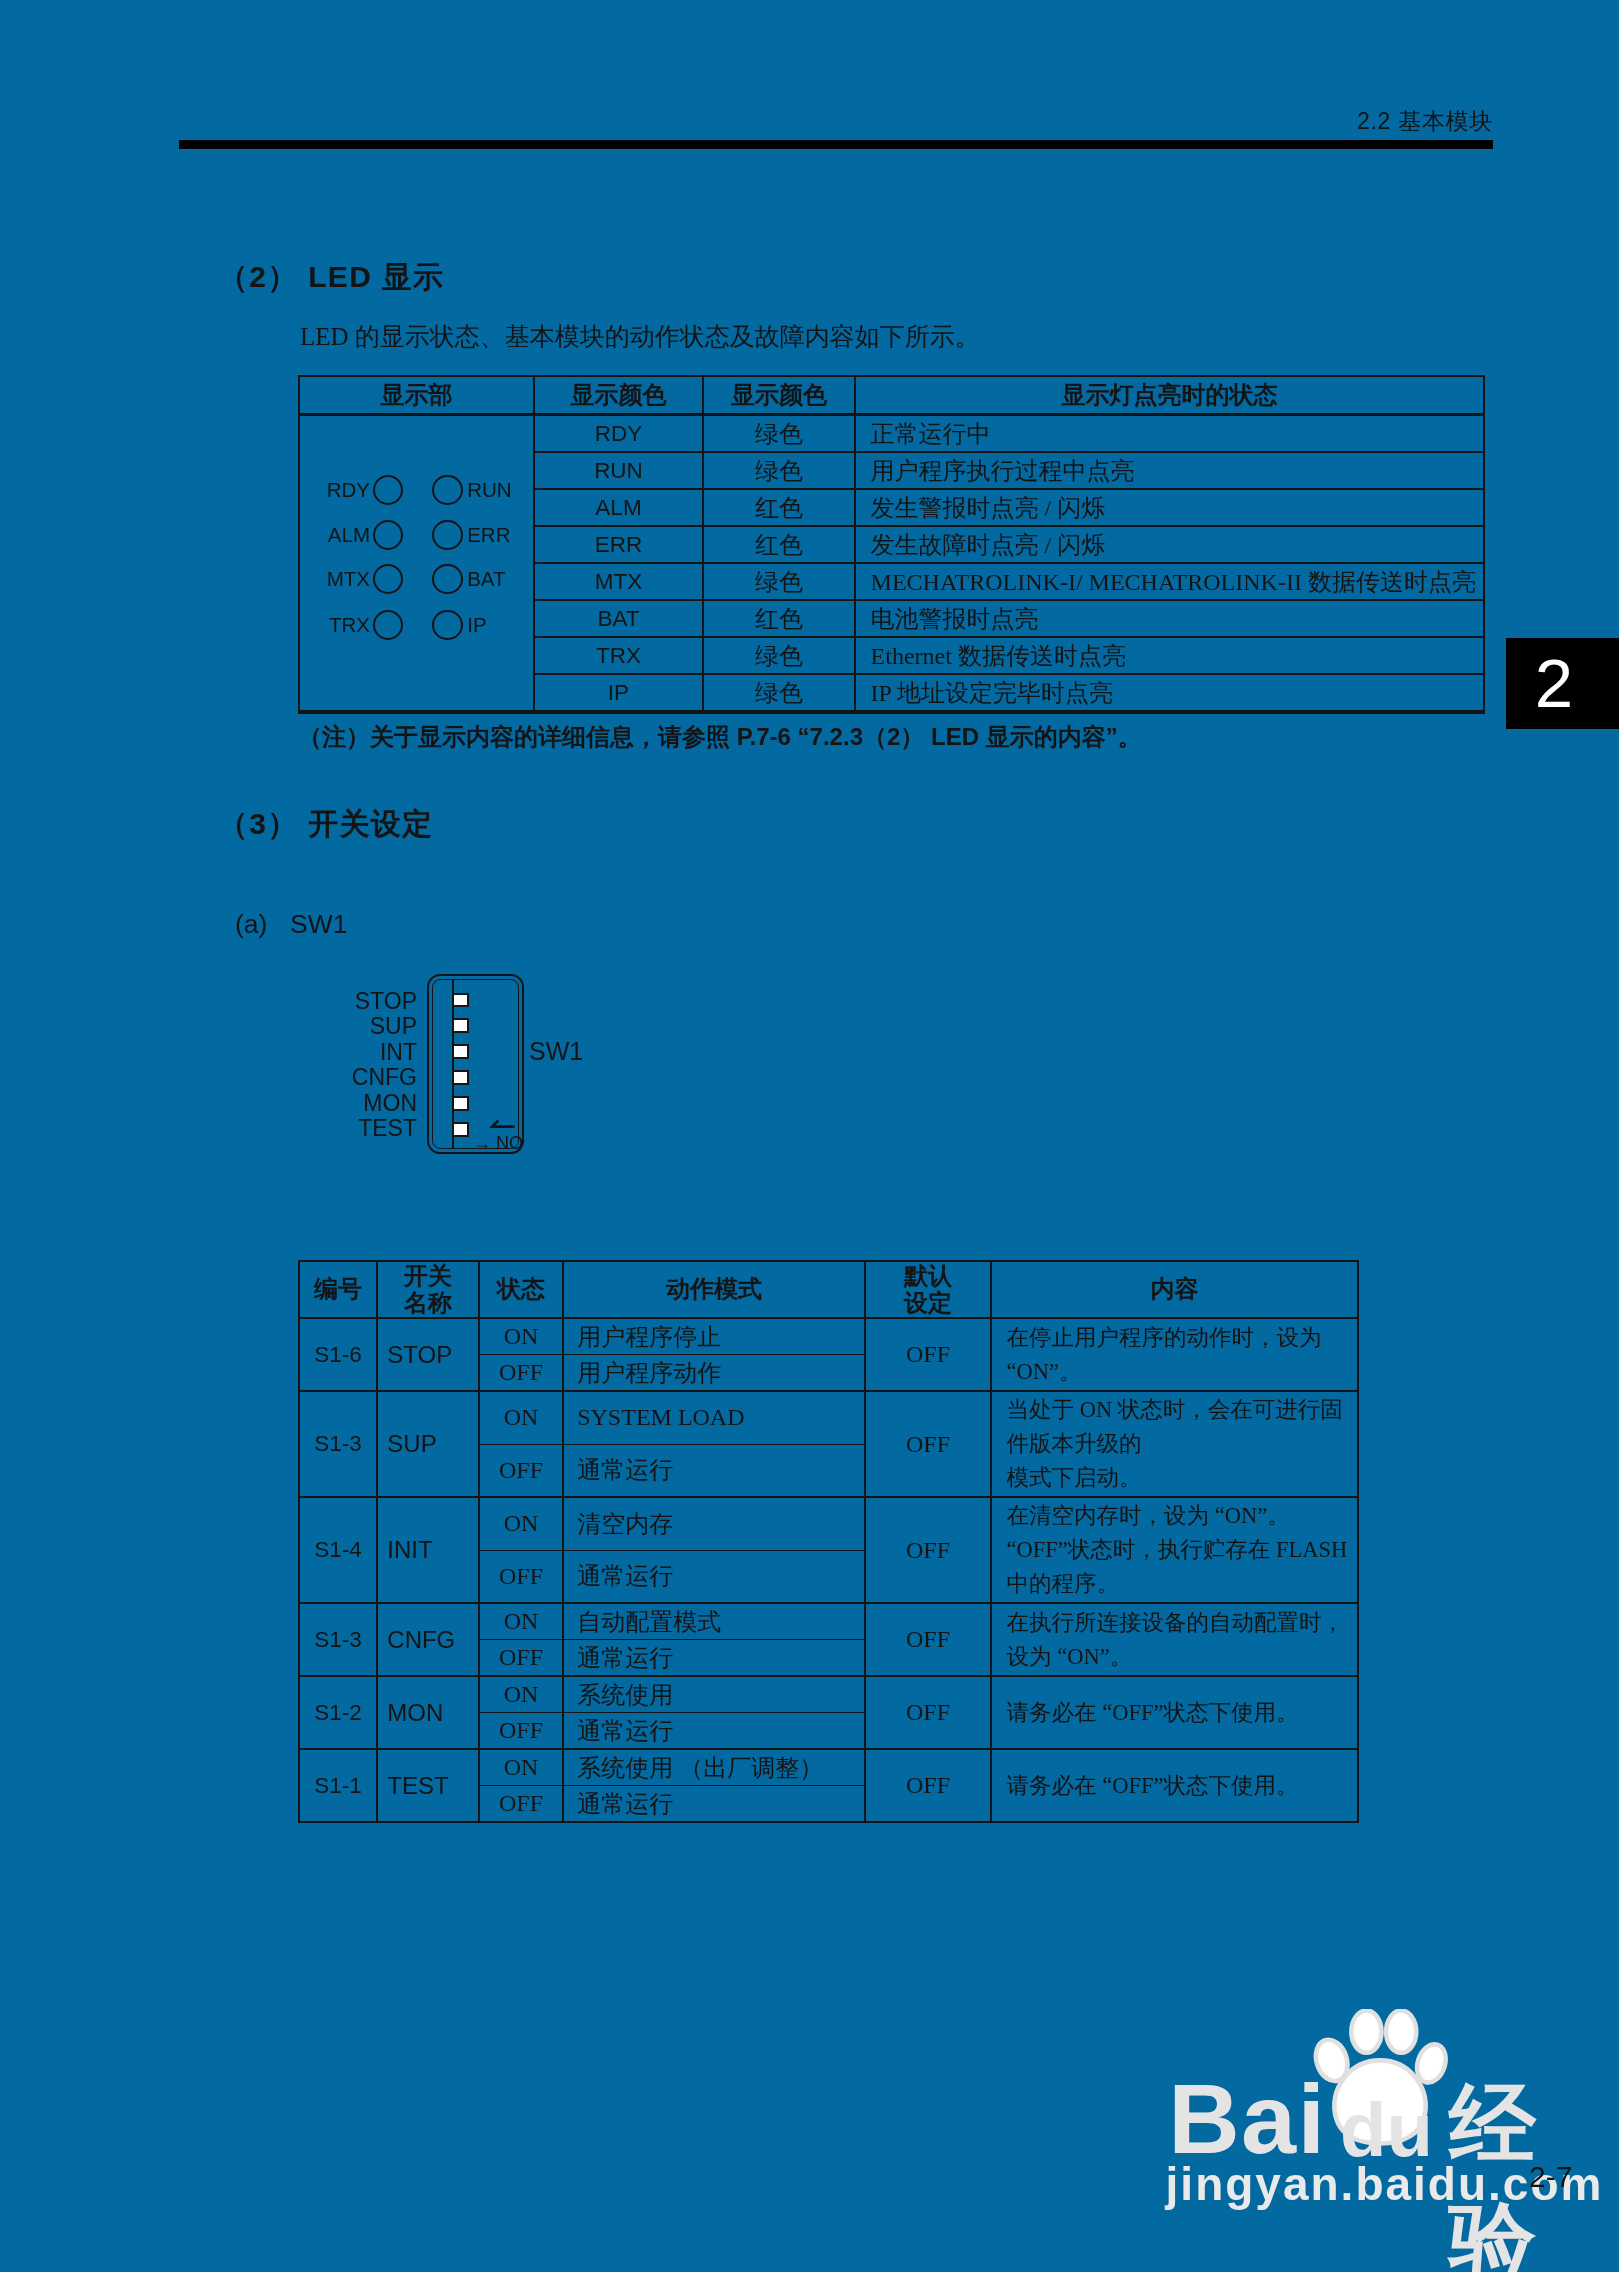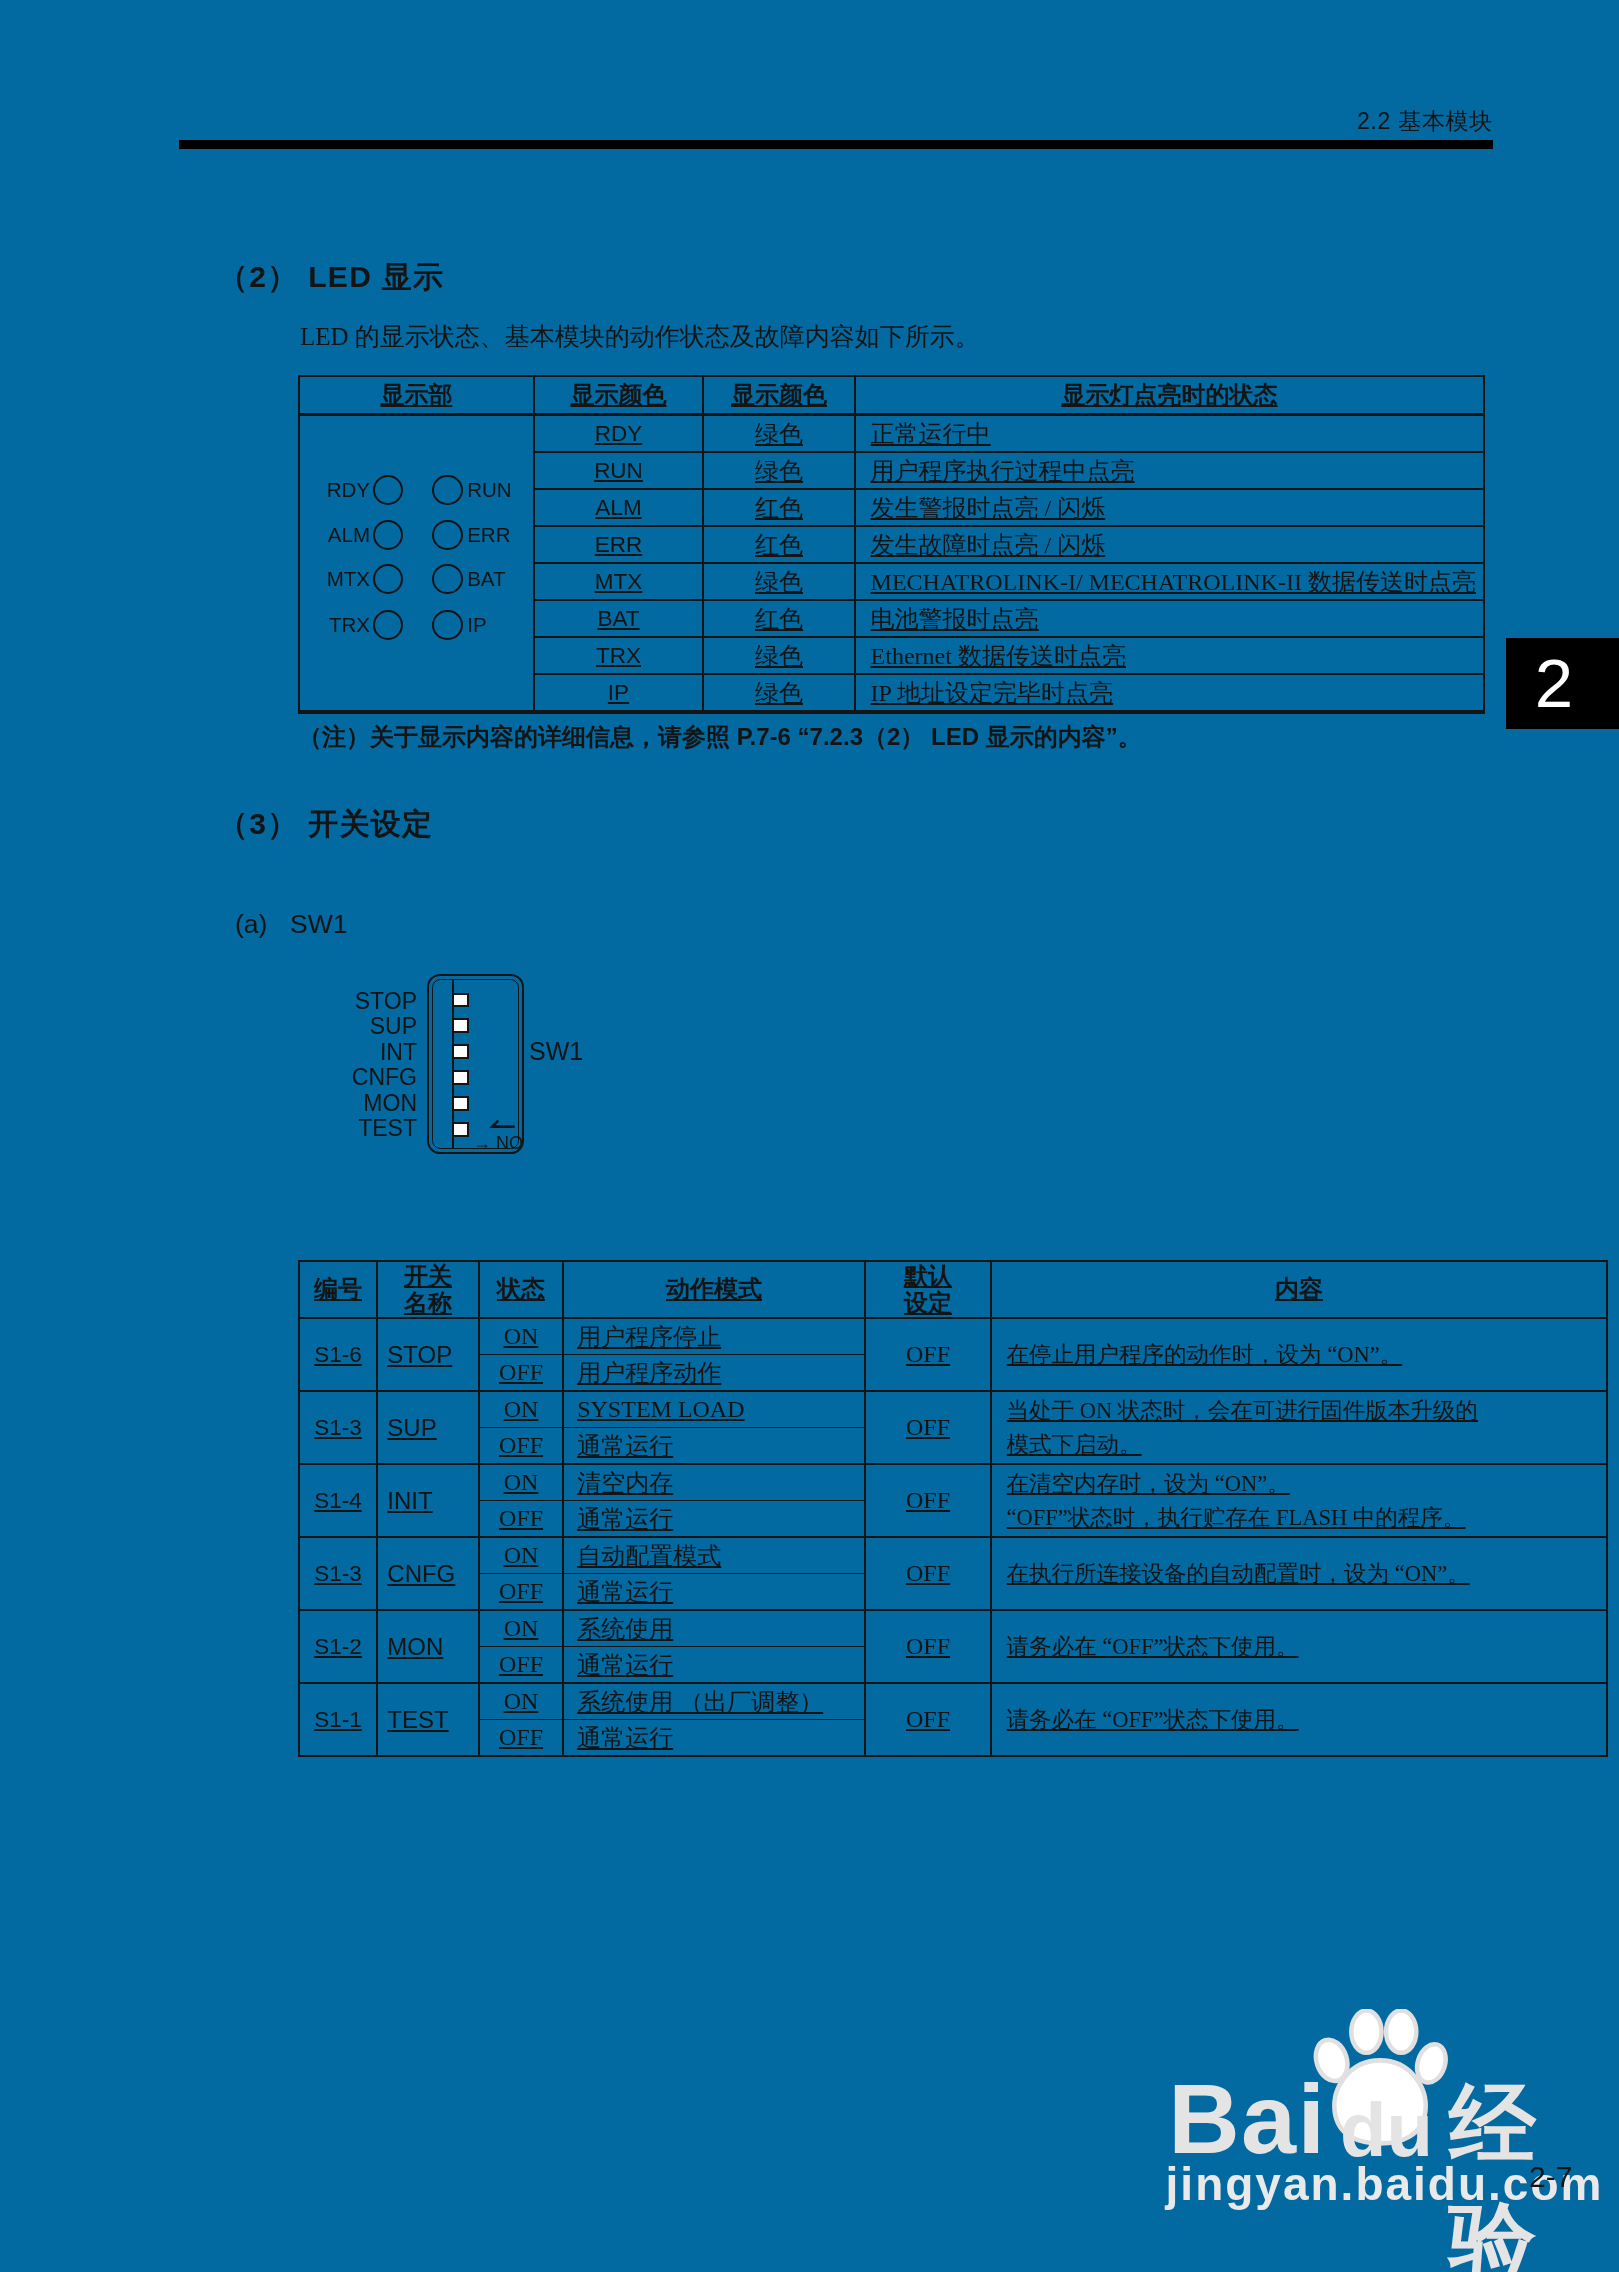--- a/index.html
+++ b/index.html
@@ -13,21 +13,21 @@
   .side-tab{
     position:absolute;left:1506px;top:638px;width:113px;height:91px;background:#000;
     color:#fff;font-size:69px;line-height:91px;text-align:center;padding-right:17px;box-sizing:border-box;
   }
   
   .sec-title{position:absolute;left:218px;font-size:30px;font-weight:600;letter-spacing:1.3px;}
   .body-text{position:absolute;left:300px;font-size:25px;font-family:"Liberation Serif",serif;}
   .sub-head{position:absolute;top:909px;font-size:26.5px;}
   .note-line{position:absolute;left:298px;top:721px;font-size:24px;font-weight:600;}
   
-  table{border-collapse:collapse;table-layout:fixed;text-decoration:underline;}
+  table{border-collapse:collapse;table-layout:fixed;}
   .led-table{position:absolute;left:298px;top:375px;width:1187px;border:2.6px solid #141414;border-bottom-width:4px;}
   .led-table th,.led-table td{border:2px solid #141414;overflow:hidden;}
   .led-table th{height:34px;font-size:24px;font-weight:600;border-bottom-width:3.3px;}
   .led-table td{height:33px;}
   .led-table td.n{font-size:22.5px;text-align:center;}
   .led-table td.c{font-size:24px;font-family:"Liberation Serif",serif;text-align:center;}
   .led-table td.s{font-size:24px;font-family:"Liberation Serif",serif;text-align:left;padding-left:14.6px;margin-left:40px;}
   .led-table td.panel{position:relative;vertical-align:top;padding:0;}
   .led-pair{position:absolute;left:0;width:100%;height:30px;display:flex;align-items:center;}
   .led-pair .lbl-l{width:70px;text-align:right;font-size:20.5px;}
@@ -37,21 +37,21 @@
   
   .dip-labels{position:absolute;left:265px;top:989px;width:152px;text-align:right;font-size:23px;line-height:25.4px;}
   .dip-box{position:absolute;left:427px;top:974px;width:97px;height:180px;border:2px solid #141414;border-radius:13.2px;box-sizing:border-box;}
   .dip-inner{position:absolute;inset:2.6px;border:1.3px solid #141414;border-radius:8.6px;}
   .dip-track{position:absolute;left:22.5px;top:3.3px;bottom:3.3px;width:2px;background:#141414;}
   .nub{position:absolute;left:22.5px;width:13.2px;height:10.6px;border:2px solid #141414;background:#fff;}
   .dip-hook{position:absolute;left:58px;top:142px;}
   .dip-on{position:absolute;left:44px;top:157px;font-size:18px;white-space:nowrap;}
   .dip-name{position:absolute;left:529px;top:1037px;font-size:25px;}
   
-  .sw-table{position:absolute;left:298px;top:1260px;width:1310px;border:2.6px solid #141414;}
+  .sw-table{position:absolute;left:298px;top:1260px;width:1061px;border:2.6px solid #141414;}
   .sw-table th,.sw-table td{border:2px solid #141414;overflow:hidden;}
   .sw-table th{height:52px;font-size:24px;font-weight:600;border-bottom-width:2.6px;line-height:26.5px;}
   .sw-table td{height:33px;}
   .sw-table td.id{font-size:22.5px;text-align:center;}
   .sw-table td.nm{font-size:24px;text-align:left;padding-left:9.3px;}
   .sw-table td.state{font-size:24px;font-family:"Liberation Serif",serif;text-align:center;}
   .sw-table td.mode{font-size:24px;font-family:"Liberation Serif",serif;text-align:left;padding-left:13.2px;}
   .sw-table td.def{font-size:24px;font-family:"Liberation Serif",serif;text-align:center;}
   .sw-table td.desc{font-size:22.5px;font-family:"Liberation Serif",serif;text-align:left;padding-left:14.6px;line-height:34px;}
   .sw-table tr.on-row td.state,.sw-table tr.on-row td.mode{border-bottom-width:1.3px;}

